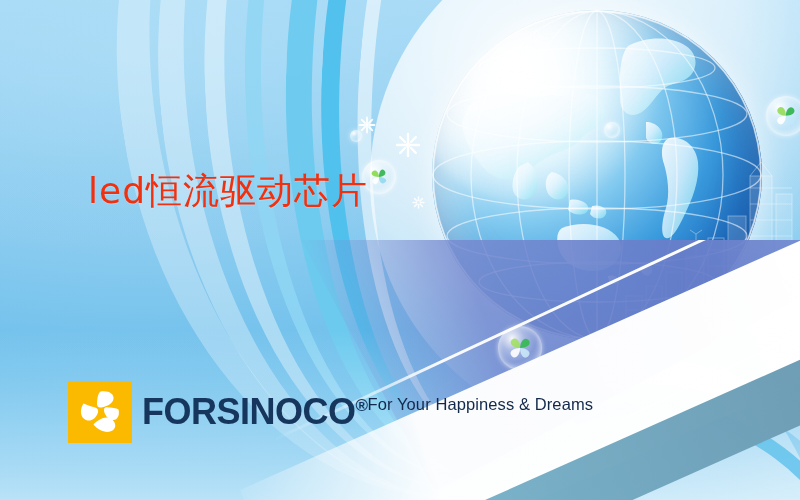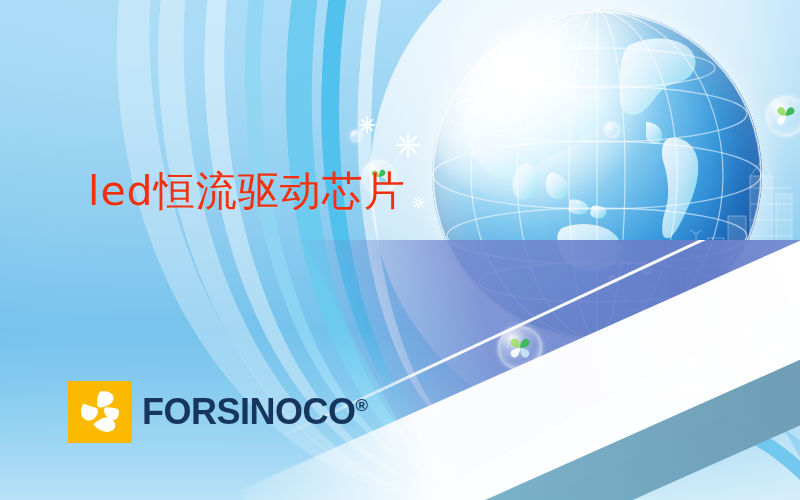--- a/index.html
+++ b/index.html
@@ -215,21 +215,21 @@
   
   #headline {
     position: absolute;
     left: 88px;
     top: 160px;
     width: 420px;
   }
   .headline-line {
     color: #f0300f;
     font-family: "DejaVu Sans", "Liberation Sans", sans-serif;
-    font-size: 41px;
+    font-size: 36px;
     line-height: 62px;
     letter-spacing: 1px;
     white-space: nowrap;
     text-shadow: 0 1px 0 rgba(255,255,255,.18);
   }
   #headline-line-2 { padding-left: 12px; }
 
   
   #logo {
     position: absolute;
@@ -469,16 +469,17 @@
                  C35.6 27.3 36.8 26 39.2 26.2 C43.5 26.6 48.3 26.8 50.5 28.5 Z"></path>
 
         <path d="M25.5 43.5 C30 49.5 39 53 44.5 49.5 C49 46.6 47.8 40.8 43 37.8
                  C39.5 35.6 35.5 36.4 31.5 38.8 C28.5 40.6 26.6 42 25.5 43.5 Z"></path>
       </g>
     </svg>
     <div id="logo-text">
       <div id="logo-wordmark">
         <span>FORSINOCO</span><span id="logo-registered">®</span>
       </div>
+      <div id="logo-tagline">For Your Happiness &amp; Dreams</div>
     </div>
   </div>
 
 </div>
 
 </body></html>

